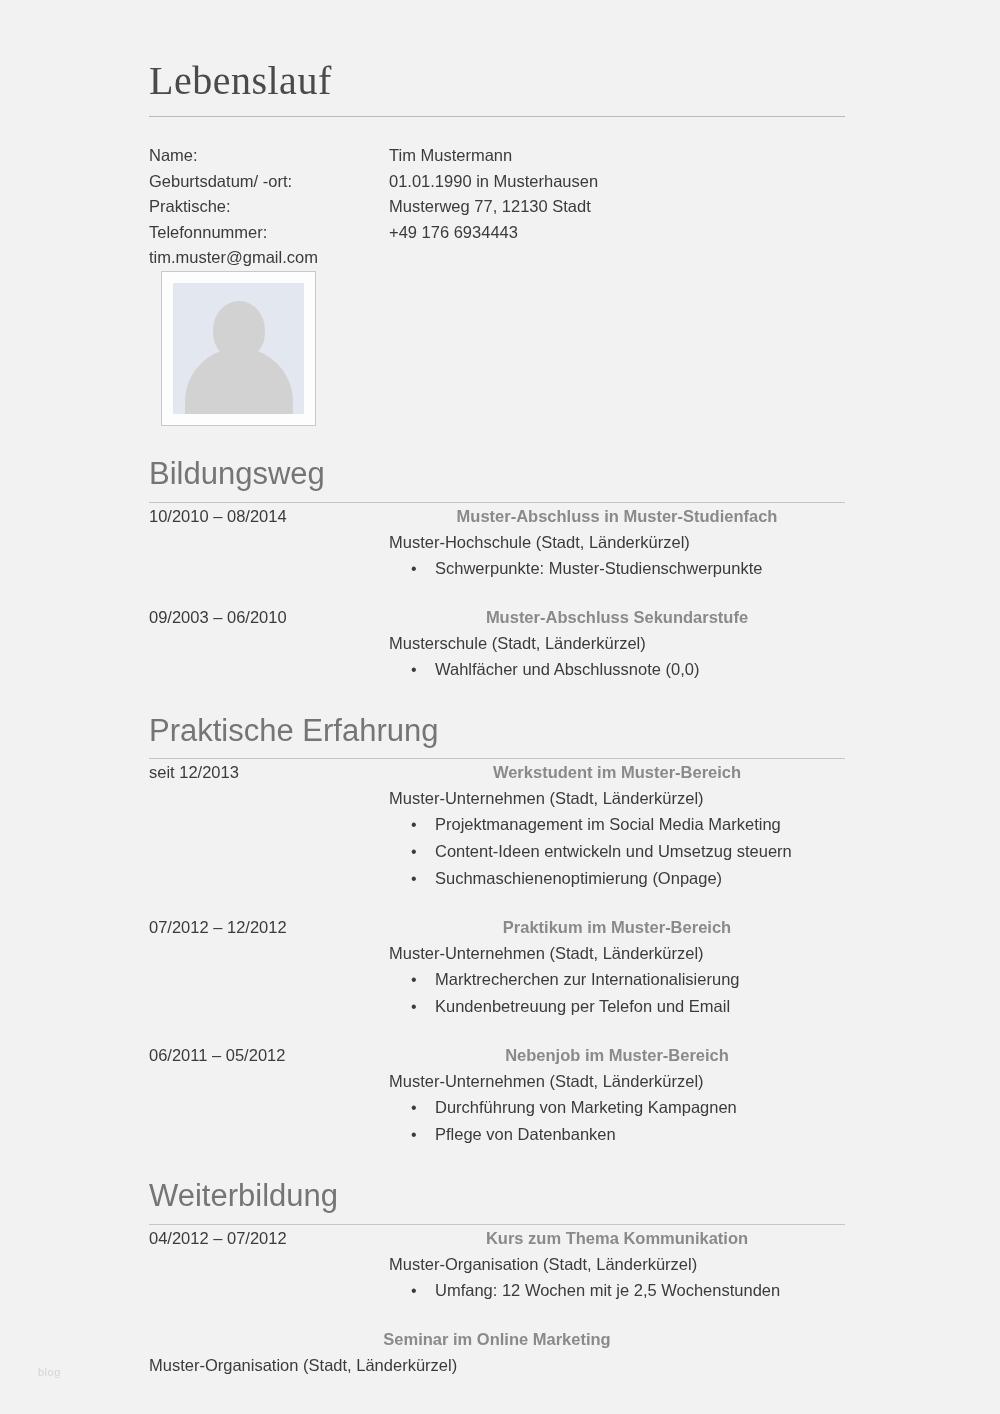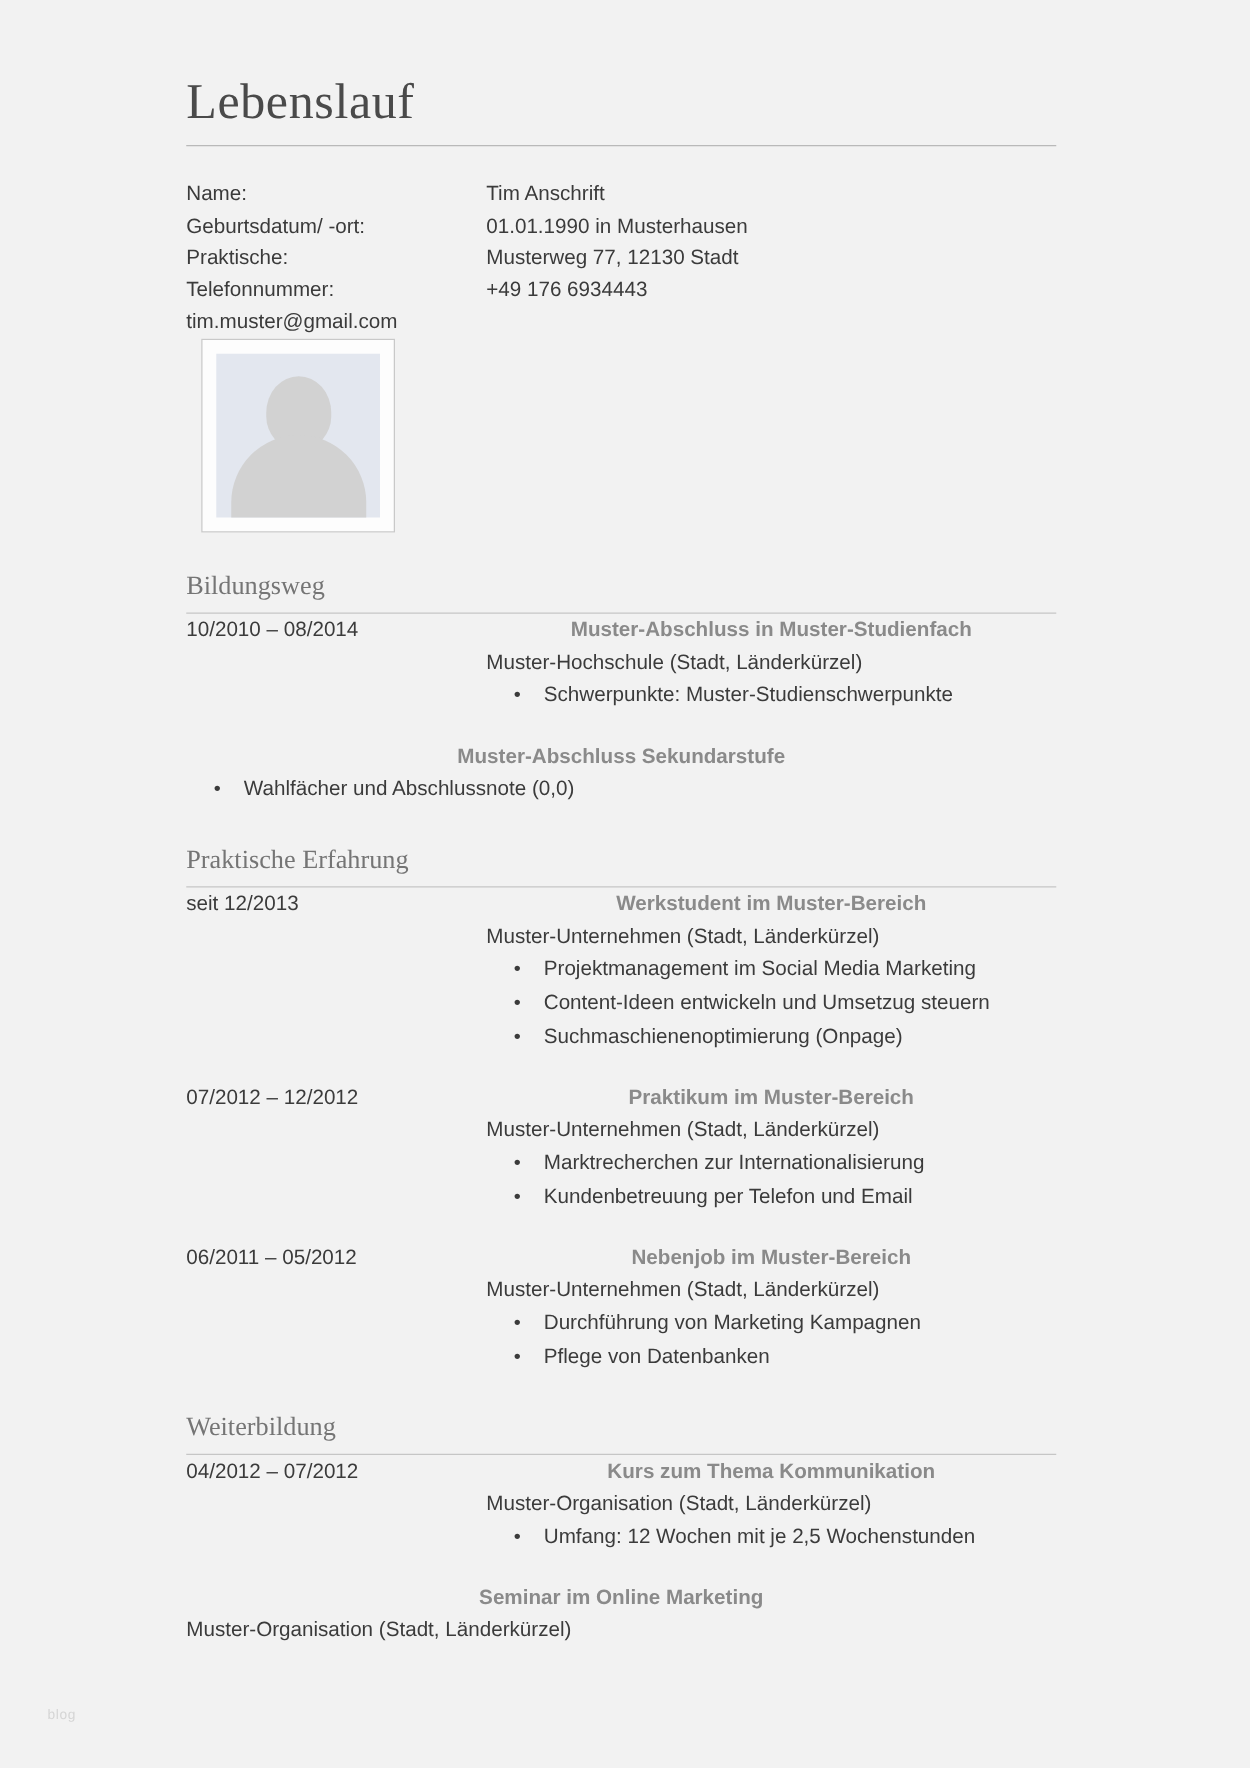--- a/index.html
+++ b/index.html
@@ -107,22 +107,22 @@
     width: 108px;
     height: 72px;
     border-radius: 54px 54px 0 0;
     background: #d2d2d2;
   }
   
   .section {
     margin-top: 30px;
   }
   .section-title {
-    font-family: Liberation Serif, serif;
-    font-size: 21px;
+    font-family: Liberation Sans, sans-serif;
+    font-size: 31px;
     font-weight: normal;
     color: #757575;
     margin: 0 0 10px 0;
     padding: 0;
     line-height: 1.15;
   }
   .entries {
   }
   .entry {
     display: flex;
@@ -188,21 +188,21 @@
 <div class="page">
   <div class="content">
 
     <h1 class="doc-title">Lebenslauf</h1>
     <div class="rule"></div>
 
     <div class="personal">
       <div class="personal-table">
           <div class="p-row">
             <div class="p-label">Name:</div>
-            <div class="p-value">Tim Anschrift</div>
+            <div class="p-value">Tim Mustermann</div>
           </div>
           <div class="p-row">
             <div class="p-label">Geburtsdatum/ -ort:</div>
             <div class="p-value">01.01.1990 in Musterhausen</div>
           </div>
           <div class="p-row">
             <div class="p-label">Praktische:</div>
             <div class="p-value">Musterweg 77, 12130 Stadt</div>
           </div>
           <div class="p-row">
@@ -230,22 +230,24 @@
               <div class="entry-date">10/2010 – 08/2014</div>
               <div class="entry-body">
                 <div class="entry-head">Muster-Abschluss in Muster-Studienfach</div>
                 <div class="entry-sub">Muster-Hochschule (Stadt, Länderkürzel)</div>
                 <ul class="bullets">
                   <li>Schwerpunkte: Muster-Studienschwerpunkte</li>
                 </ul>
               </div>
             </div>
             <div class="entry">
+              <div class="entry-date">09/2003 – 06/2010</div>
               <div class="entry-body">
                 <div class="entry-head">Muster-Abschluss Sekundarstufe</div>
+                <div class="entry-sub">Musterschule (Stadt, Länderkürzel)</div>
                 <ul class="bullets">
                   <li>Wahlfächer und Abschlussnote (0,0)</li>
                 </ul>
               </div>
             </div>
           </div>
         </div>
         <div class="section">
           <h2 class="section-title">Praktische Erfahrung</h2>
           <div class="rule-thin"></div>

